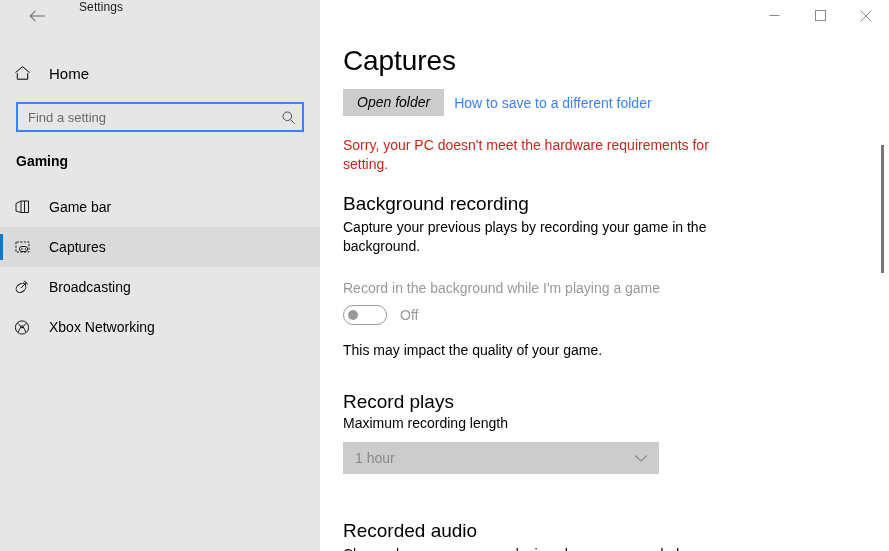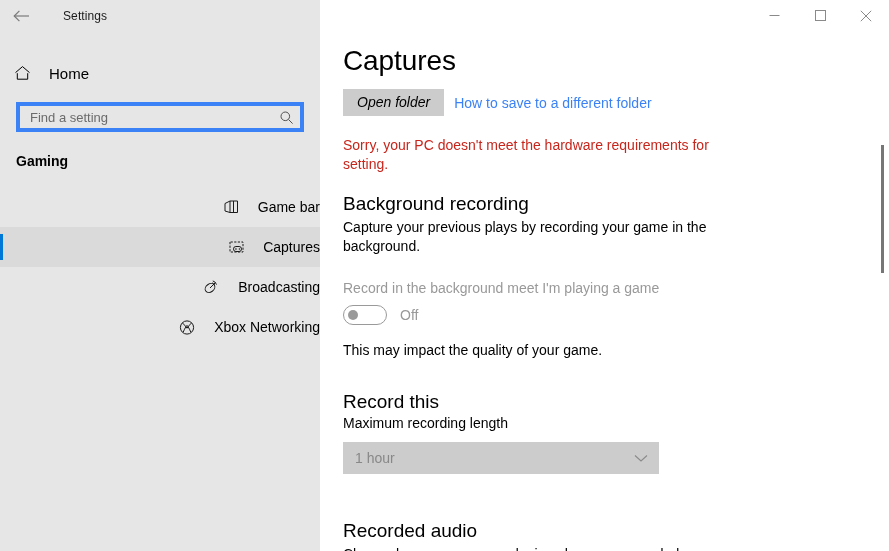--- a/index.html
+++ b/index.html
@@ -29,24 +29,23 @@
     top: 0;
     left: 0;
     width: 889px;
     height: 31px;
     z-index: 20;
     pointer-events: none;
   }
   .titlebar-left {
     position: absolute;
     top: 0;
-    left: 0;
+    left: 16px;
     height: 31px;
     display: flex;
-    align-items: center;
     pointer-events: auto;
   }
   .back-btn {
     width: 42px;
     height: 31px;
     display: flex;
     align-items: center;
     justify-content: center;
     cursor: default;
   }
@@ -102,21 +101,21 @@
   .home-label {
     font-size: 15px;
     color: #000;
     margin-left: 11px;
   }
   .search-wrap {
     margin: 11px 0 0 16px;
     width: 288px;
     height: 30px;
     box-sizing: border-box;
-    border: 4px solid #3b82f6;
+    border: 2px solid #3b82f6;
     background: #e6e6e6;
     display: flex;
     align-items: center;
   }
   .search-input {
     border: none;
     outline: none;
     background: transparent;
     flex: 1;
     height: 28px;
@@ -146,21 +145,20 @@
     margin-top: 18px;
   }
   .nav-item {
     position: relative;
     display: flex;
     align-items: center;
     height: 40px;
     padding-left: 14px;
     box-sizing: border-box;
     cursor: default;
-    justify-content: flex-end;
   }
   .nav-item.selected {
     background: #dadada;
   }
   .nav-item.selected::before {
     content: "";
     position: absolute;
     left: 0;
     top: 7px;
     bottom: 7px;
@@ -419,32 +417,32 @@
     <div class="action-row">
       <button class="open-folder-btn">Open folder</button>
       <a class="howto-link" href="#">How to save to a different folder</a>
     </div>
 
     <div class="error-text">Sorry, your PC doesn't meet the hardware requirements for setting.</div>
 
     <h2 class="section-head">Background recording</h2>
     <div class="section-desc">Capture your previous plays by recording your game in the background.</div>
 
-    <div class="toggle-label">Record in the background meet I'm playing a game</div>
+    <div class="toggle-label">Record in the background while I'm playing a game</div>
 
     <div class="toggle-row">
       <div class="toggle">
         <span class="knob"></span>
       </div>
       <span class="toggle-state">Off</span>
     </div>
 
     <div class="note-text">This may impact the quality of your game.</div>
 
-    <h2 class="section-head mt-record">Record this</h2>
+    <h2 class="section-head mt-record">Record plays</h2>
     <div class="sub-label">Maximum recording length</div>
 
     <div class="dropdown">
       <span class="dropdown-value">1 hour</span>
       <span class="chevron">
         <svg width="14" height="9" viewBox="0 0 14 9">
           <path d="M1 1.5 L7 7 L13 1.5" fill="none" stroke="#8a8a8a" stroke-width="1.1"></path>
         </svg>
       </span>
     </div>

